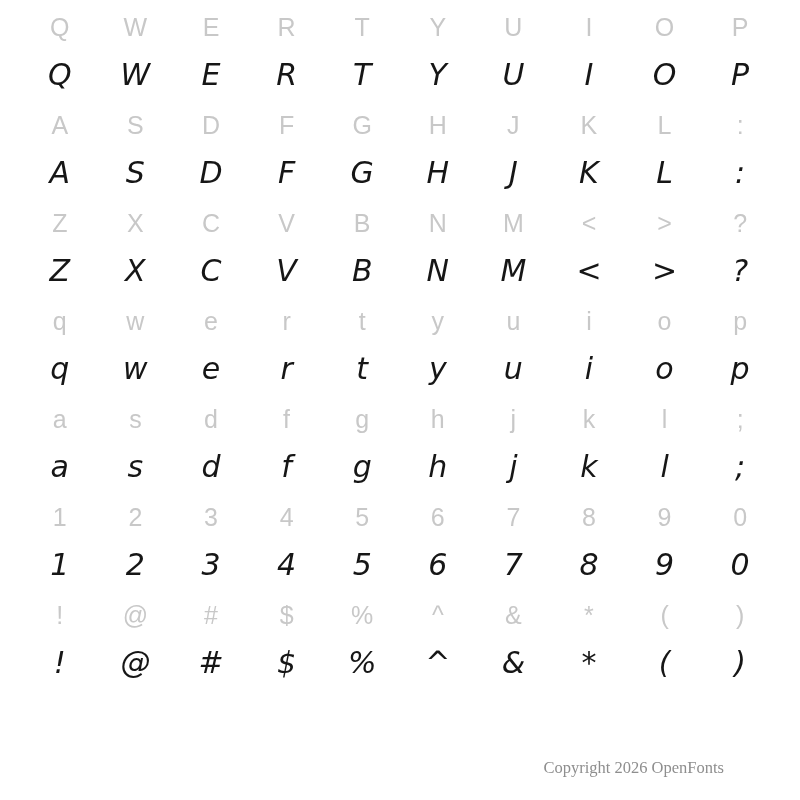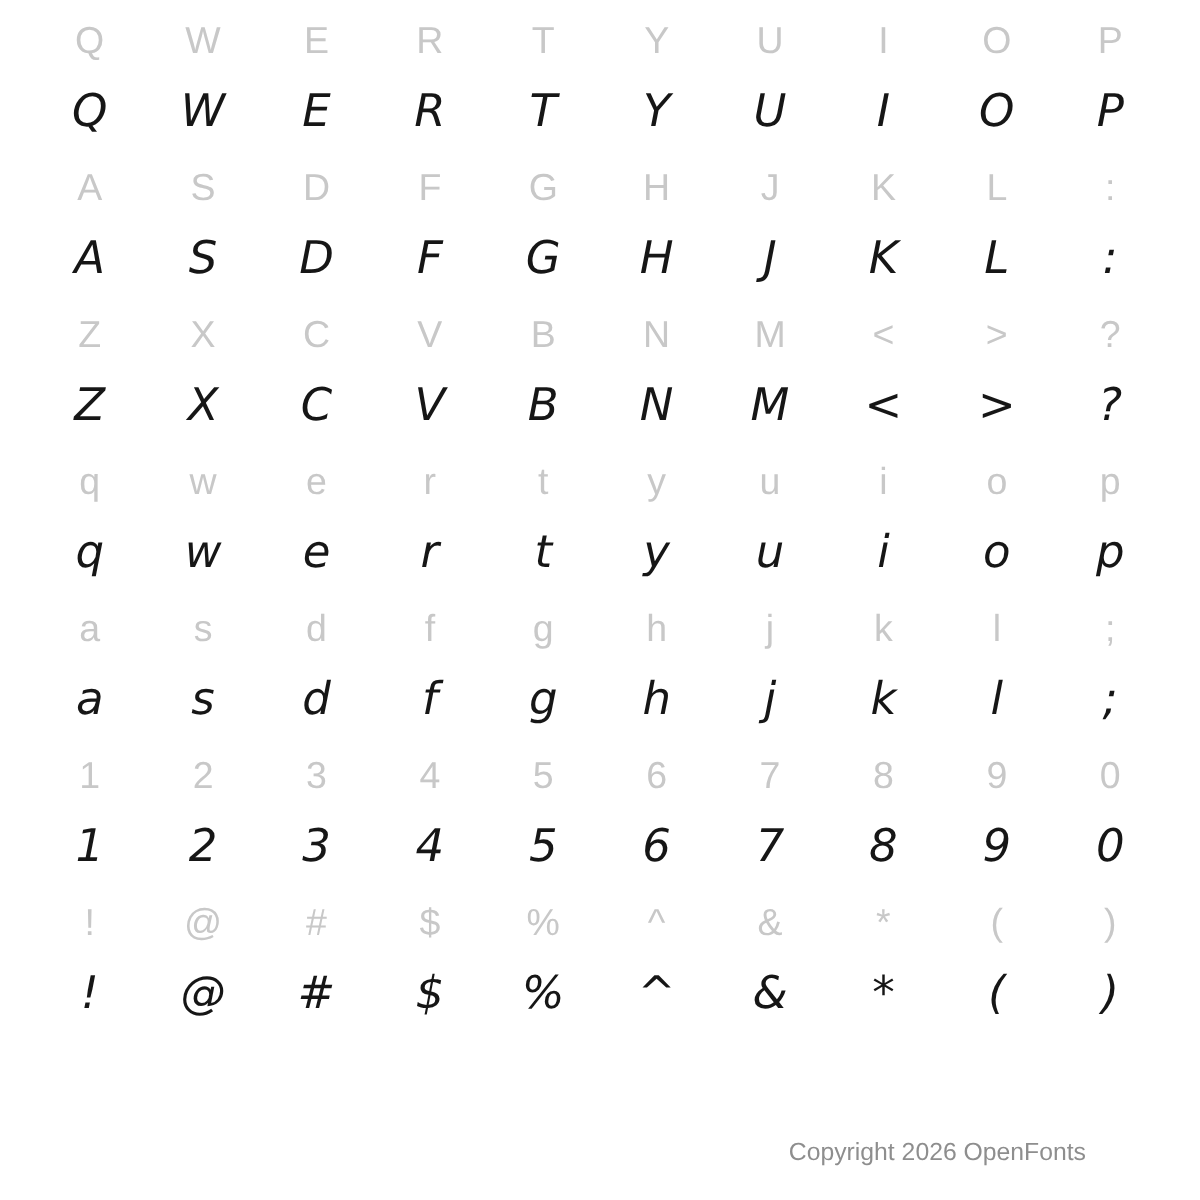--- a/index.html
+++ b/index.html
@@ -57,21 +57,21 @@
   }
   .footer {
     position: absolute;
     left: 0;
     right: 0;
     bottom: 22px;
     text-align: right;
     padding-right: 76px;
     color: #8e8e8e;
     font-size: 16.5px;
-    font-family: Liberation Sans, sans-serif;
+    font-family: Liberation Serif, serif;
   }
 </style>
 </head>
 <body>
 
 <div id="sheet">
 
   <div class="grid">
 
     <div class="block">

